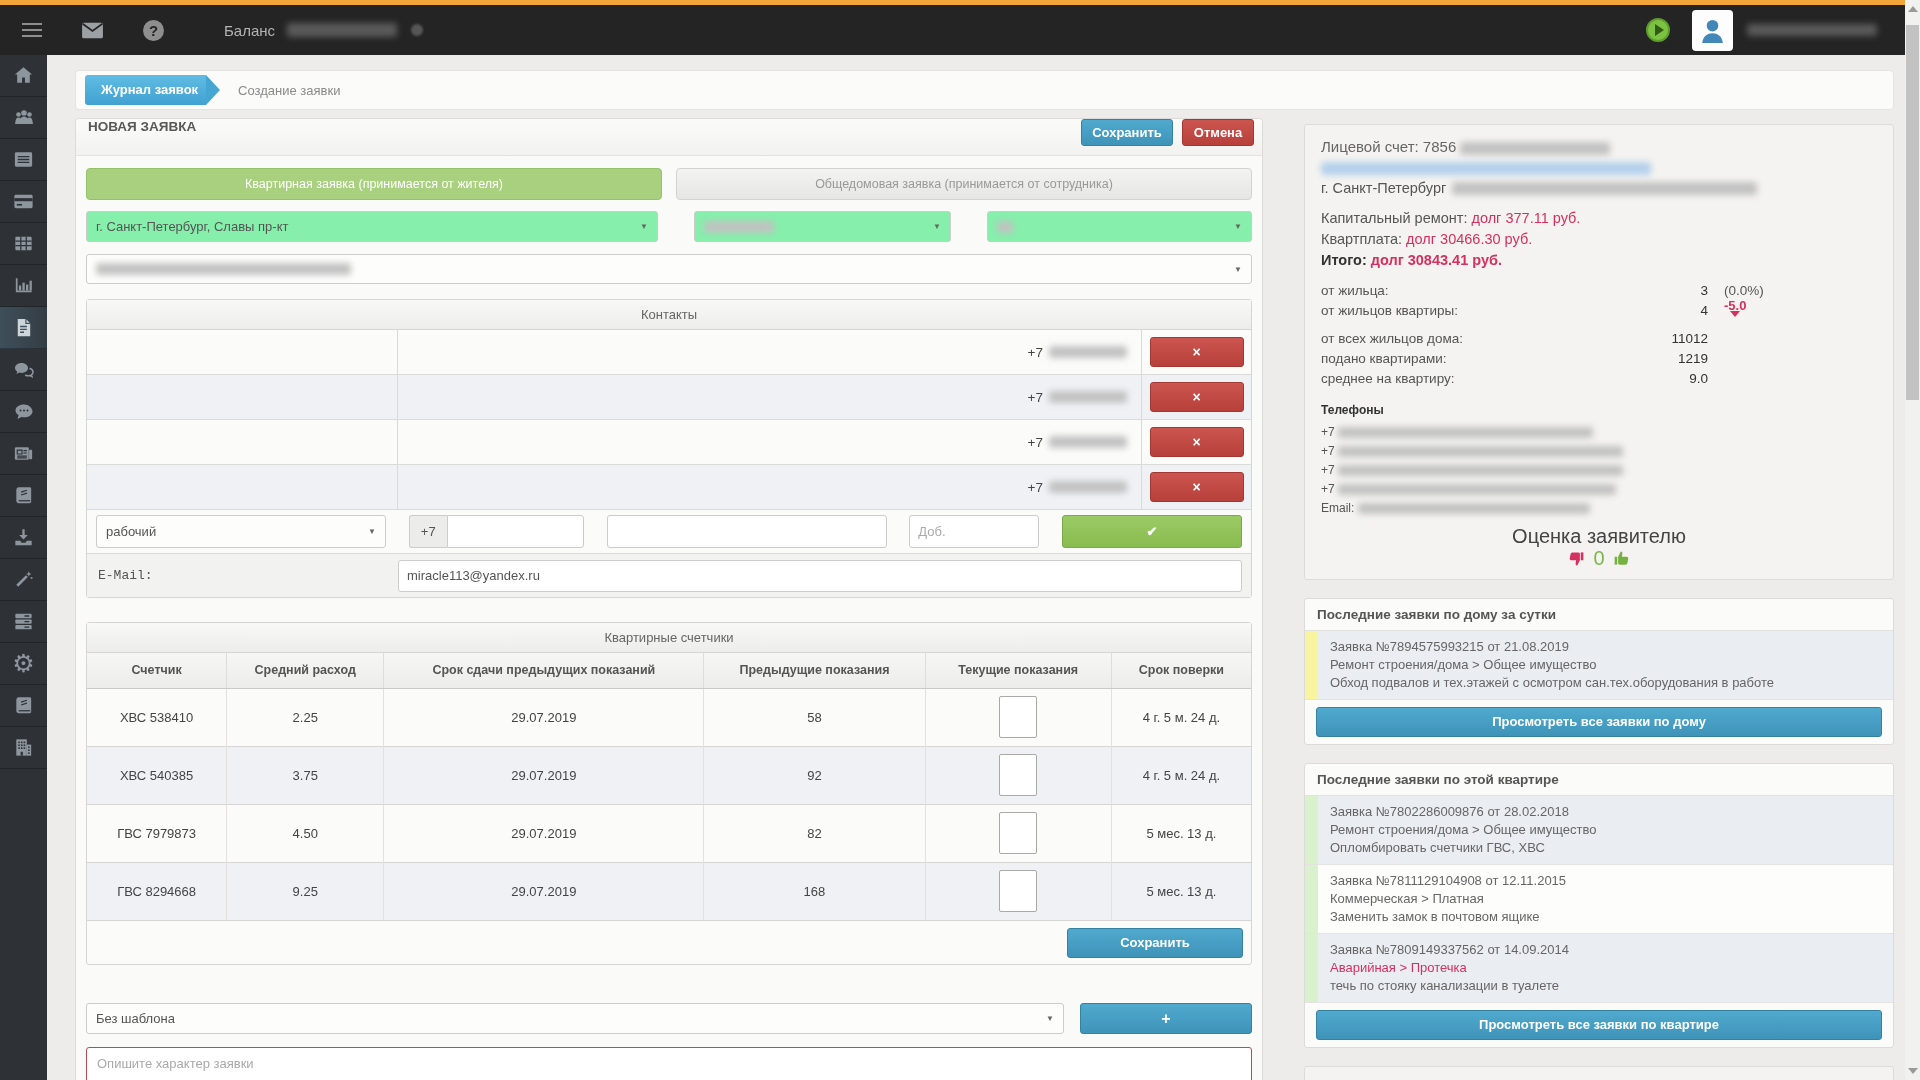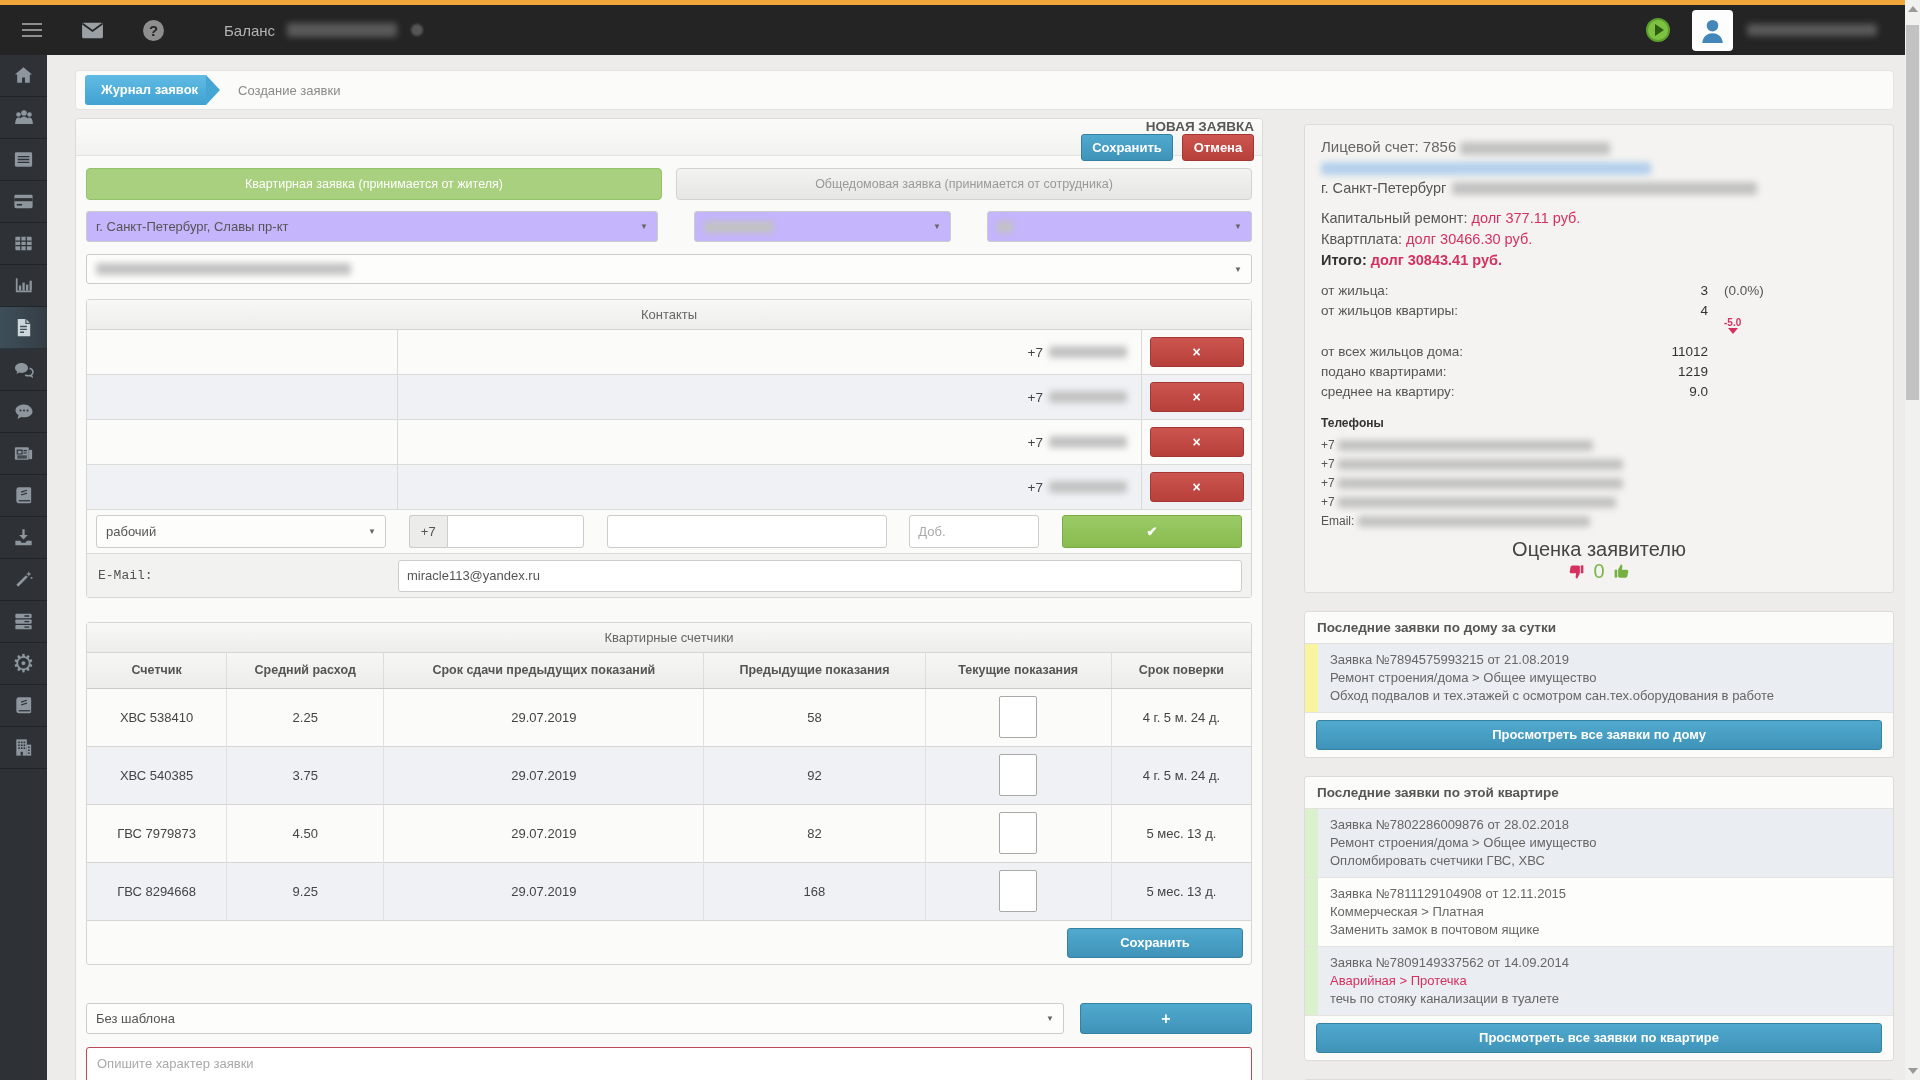--- a/index.html
+++ b/index.html
@@ -53,37 +53,37 @@
     background:linear-gradient(#60bce4,#41a1d1); color:#fff; font-weight:bold; border-radius:3px 0 0 3px; }
   .tab-active::after { content:""; position:absolute; right:-14px; top:0; width:0; height:0;
     border-left:14px solid #45a5d3; border-top:15px solid transparent; border-bottom:15px solid transparent; }
   .crumb-current { margin-left:32px; color:#8a8a8a; }
   .cols { display:flex; gap:41px; }
   .main-col { width:1188px; }
   .right-col { width:590px; padding-top:6px; }
 
   
   .form-panel { background:#fafaf8; border:1px solid #dcdbd9; border-radius:4px; padding-bottom:20px; }
-  .form-hd { height:37px; display:flex; align-items:flex-end; padding:0 8px 0 12px;
-    background:linear-gradient(#fbfbfa,#f2f2f0); border-bottom:1px solid #e2e2e0; border-radius:4px 4px 0 0;flex-direction:column; }
+  .form-hd { height:37px; display:flex; align-items:flex-start; padding:0 8px 0 12px;
+    background:linear-gradient(#fbfbfa,#f2f2f0); border-bottom:1px solid #e2e2e0; border-radius:4px 4px 0 0; }
   .form-title { font-weight:bold; color:#595959; font-size:13.5px; }
   .hd-btns { margin-left:auto; display:flex; gap:9px; }
   .btn { display:flex; align-items:center; justify-content:center; border-radius:3px; color:#fff;
     font-weight:bold; font-size:13px; cursor:pointer; }
   .btn-blue { background:linear-gradient(#50a9ce,#3f93b9); border:1px solid #35819f; }
   .btn-red { background:linear-gradient(#cd5550,#b8403a); border:1px solid #a23733; }
   .btn-green { background:linear-gradient(#9ccb66,#88bb4f); border:1px solid #7aab44; }
   .form-body { padding:12px 10px 0 10px; }
   .toggles { display:flex; gap:14px; }
   .toggle { flex:1; height:32px; display:flex; align-items:center; justify-content:center;
     border-radius:4px; font-size:12.5px; cursor:pointer; }
   .toggle-green { background:#a8d07e; border:1px solid #93c268; color:#fff; }
   .toggle-gray { background:linear-gradient(#f3f3f1,#e6e6e4); border:1px solid #d2d2d0; color:#999; }
   .selects-row { display:flex; justify-content:space-between; margin-top:11px; }
-  .select { height:31px; border:1px solid #ccc; border-radius:3px; background:#c4b5fd;
+  .select { height:31px; border:1px solid #ccc; border-radius:3px; background:#86efac;
     display:flex; align-items:center; padding:0 9px; color:#555; cursor:pointer; }
   .select::after { content:"▼"; margin-left:auto; font-size:8px; color:#666; padding-left:8px; }
   .sel-1 { width:572px; } .sel-2 { width:257px; } .sel-3 { width:265px; }
   .full-select { margin-top:12px; height:30px; background:#fdfdfc; }
 
   
   .sec { margin-top:15px; border:1px solid #d6d5d3; border-radius:3px; background:#fbfbfa; }
   .sec-hd { height:30px; display:flex; align-items:center; justify-content:center;
     background:linear-gradient(#f8f8f6,#ededeb); border-bottom:1px solid #d6d5d3; color:#666; }
   .c-row { height:45px; display:flex; align-items:center; border-bottom:1px solid #dadad8; background:#fbfbfa; }
@@ -138,21 +138,21 @@
   .red { color:#d5305f; }
   .debts { margin-top:10px; line-height:21px; }
   .total-line { font-weight:bold; color:#333; }
   .stats { margin-top:10px; font-size:13.5px; }
   .stat-row { display:flex; line-height:20px; }
   .stat-label { width:330px; }
   .stat-val { width:57px; text-align:right; color:#333; }
   .stat-note { margin-left:16px; color:#555; }
   .stat-gap { height:8px; }
   .trend { display:inline-flex; flex-direction:column; align-items:center; line-height:9px; vertical-align:top; }
-  .trend-num { font-size:10px; font-weight:bold; color:#d5305f;margin-top:17px; }
+  .trend-num { font-size:13px; font-weight:bold; color:#d5305f; }
   .trend-arrow { width:0; height:0; border-left:5px solid transparent; border-right:5px solid transparent;
     border-top:6px solid #d5305f; margin-top:1px; }
   .phones { margin-top:12px; font-size:12px; line-height:19px; }
   .phones-title { font-weight:bold; color:#333; margin-bottom:3px; }
   .rating { text-align:center; margin-top:8px; }
   .rating-title { font-size:20px; color:#444; }
   .rating-row { margin-top:2px; display:flex; align-items:center; justify-content:center; gap:7px; }
   .rating-num { font-size:20px; color:#7ab648; }
   .thumb { cursor:pointer; display:flex; }
   .req-panel { margin-top:18px; background:#fbfbfa; border:1px solid #dcdbd9; border-radius:3px; }

